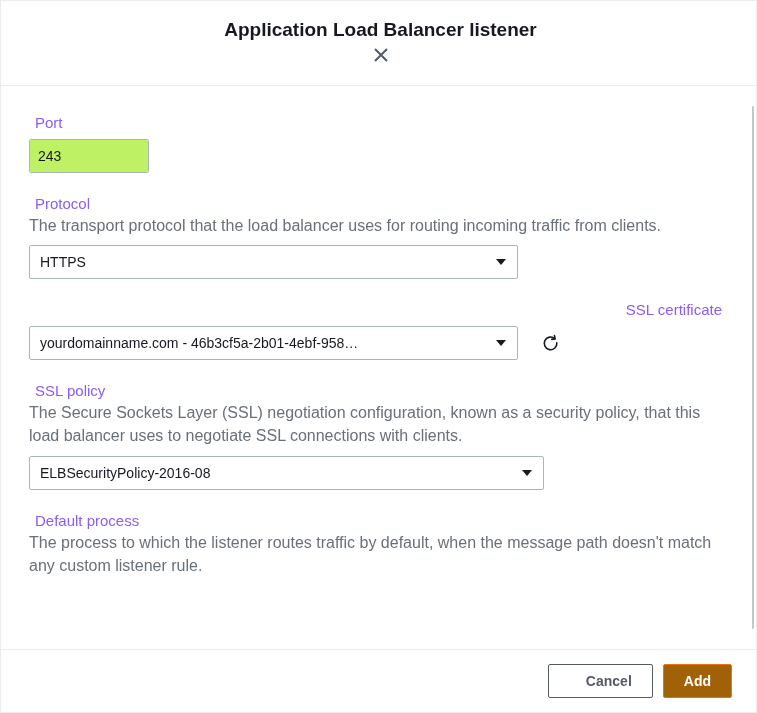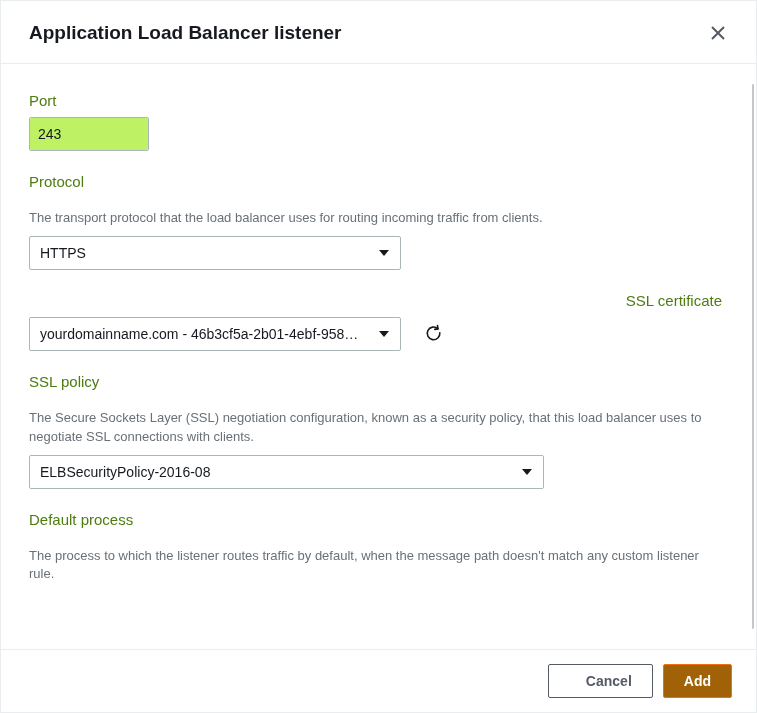--- a/index.html
+++ b/index.html
@@ -21,20 +21,21 @@
       display: flex;
       flex-direction: column;
       border: 1px solid #eaeded;
     }
     .modal-header {
       display: flex;
       justify-content: space-between;
       align-items: center;
       padding: 18px 24px 16px 28px;
       border-bottom: 1px solid #eaeded;
+      flex-direction: column;
     }
     .modal-title {
       font-size: 19px;
       font-weight: 700;
       color: #16191f;
     }
     .close-btn {
       width: 28px;
       height: 28px;
       display: flex;
@@ -59,30 +60,31 @@
       padding-right: 6px;
     }
     .field-group {
       margin-top: 22px;
     }
     .field-group:first-child {
       margin-top: 18px;
     }
     .field-label {
       font-size: 15px;
-      color: #4d7c0f;
+      color: #8b5cf6;
       font-weight: 400;
       margin-bottom: 2px;
+      margin-left: 6px;
     }
     .field-description {
-      font-size: 13px;
+      font-size: 16px;
       color: #687078;
       line-height: 1.45;
       margin-bottom: 8px;
-      margin-top: 19px;
+      margin-top: 2px;
     }
     .number-input-wrap {
       display: inline-flex;
       align-items: stretch;
       border: 1px solid #aab7b8;
       border-radius: 2px;
       height: 34px;
       width: 120px;
       margin-top: 6px;
       overflow: hidden;
@@ -119,21 +121,21 @@
       overflow: hidden;
       text-overflow: ellipsis;
     }
     .custom-select svg {
       width: 12px;
       height: 8px;
       fill: #16191f;
       flex-shrink: 0;
       margin-left: 10px;
     }
-    .w-465 { width: 372px; }
+    .w-465 { width: 489px; }
     .w-515 { width: 515px; }
     .refresh-btn {
       width: 24px;
       height: 24px;
       display: flex;
       align-items: center;
       justify-content: center;
       cursor: pointer;
     }
     .refresh-btn svg {

